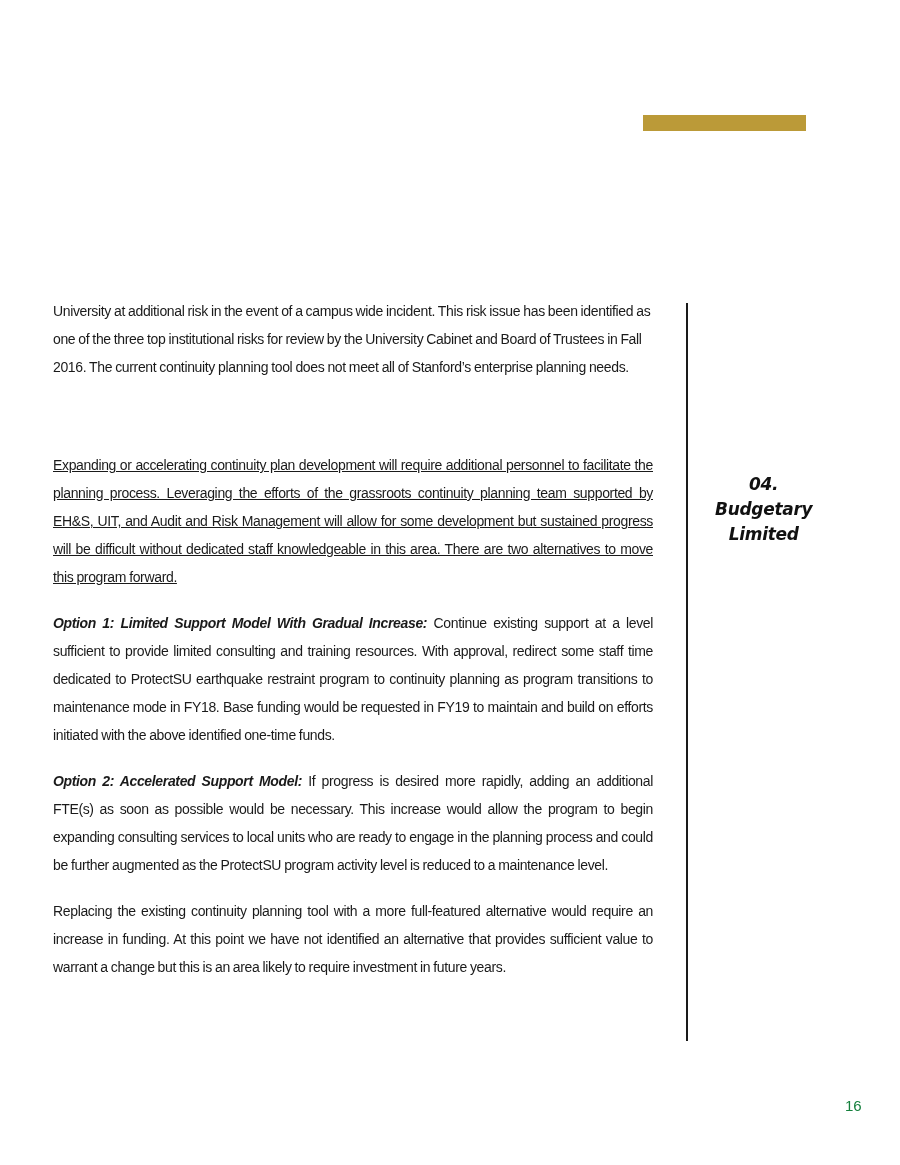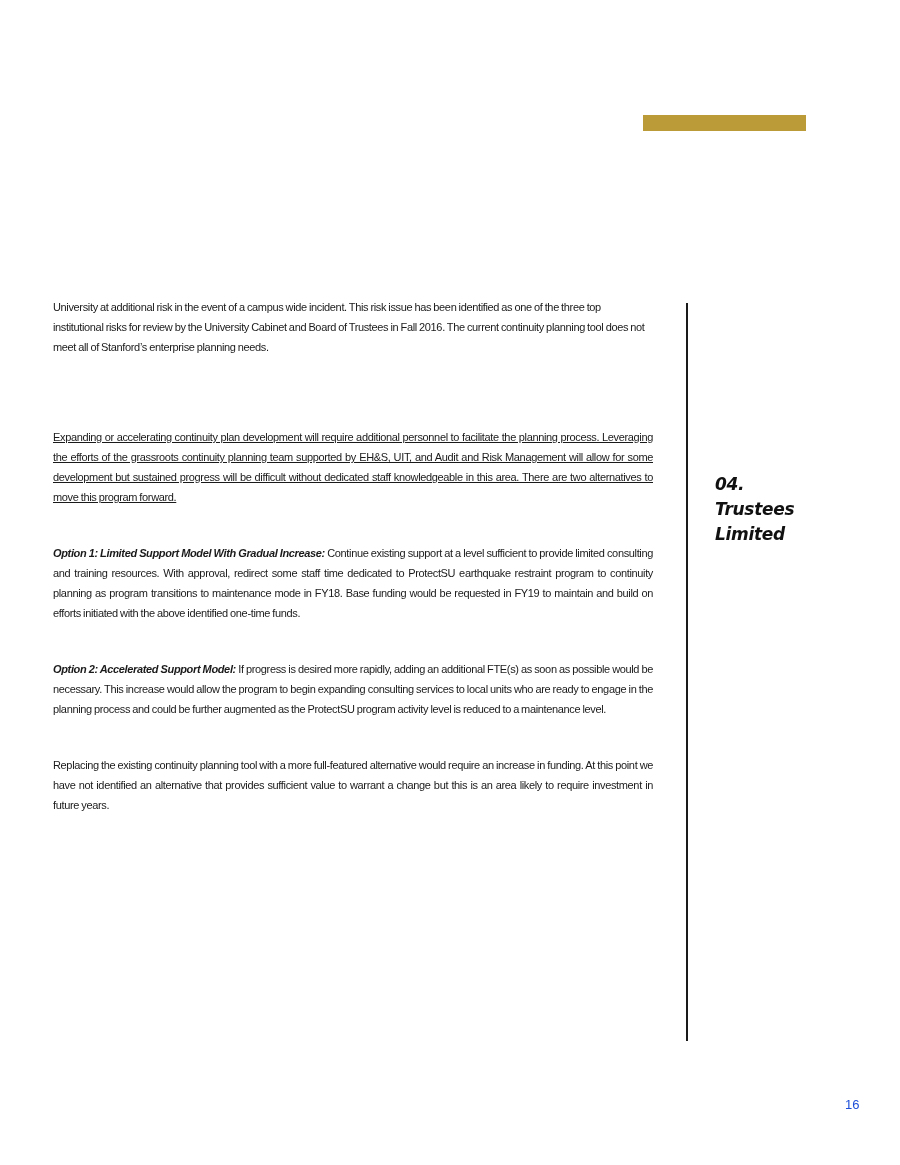--- a/index.html
+++ b/index.html
@@ -24,31 +24,31 @@
       background: #bb9a38;
     }
     .main-column {
       position: absolute;
       left: 53px;
       top: 297px;
       width: 600px;
     }
     .para {
       margin: 0;
-      font-size: 11px;
-      line-height: 20px;
+      font-size: 14px;
+      line-height: 28px;
       text-align: justify;
       letter-spacing: -0.35px;
       word-spacing: -0.5px;
       hyphens: manual;
     }
     .para.intro {
       text-align: left;
     }
-    .para + .para { margin-top: 36px; }
+    .para + .para { margin-top: 18px; }
     .para.gap-large { margin-top: 70px !important; text-decoration: underline; }
     .option-label {
       font-weight: bold;
       font-style: italic;
     }
     .divider {
       position: absolute;
       left: 686px;
       top: 303px;
       width: 2px;
@@ -60,27 +60,27 @@
       left: 715px;
       top: 472px;
       font-family: "DejaVu Sans", sans-serif;
       font-weight: bold;
       font-style: italic;
       font-size: 17px;
       line-height: 25px;
       color: #111111;
       letter-spacing: -0.3px;
     }
-    .section-heading span { display: block; }
+    .section-heading span { display: block; text-align: center; }
     .page-number {
       position: absolute;
       left: 845px;
       top: 1097px;
-      font-size: 13px;
-      color: #1d4ed8;
+      font-size: 15px;
+      color: #15803d;
     }
   </style>
 </head>
 <body>
 
 <div class="gold-bar"></div>
 
 <div class="main-column">
   <p class="para intro">
     <span>University at additional risk in the event of a campus wide incident. This risk issue has been identified as one of the three top institutional risks for review by the Uni­versity Cabinet and Board of Trustees in Fall 2016. The current continuity planning tool does not meet all of Stanford’s enterprise planning needs.</span>
@@ -96,17 +96,17 @@
   </p>
   <p class="para">
     <span>Replacing the existing continuity planning tool with a more full-featured alterna­tive would require an increase in funding. At this point we have not identified an alternative that provides sufficient value to warrant a change but this is an area likely to require investment in future years.</span>
   </p>
 </div>
 
 <div class="divider"></div>
 
 <div class="section-heading">
   <span>04.</span>
-  <span>Trustees</span>
+  <span>Budgetary</span>
   <span>Limited</span>
 </div>
 
 <div class="page-number">16</div>
 
 </body></html>

